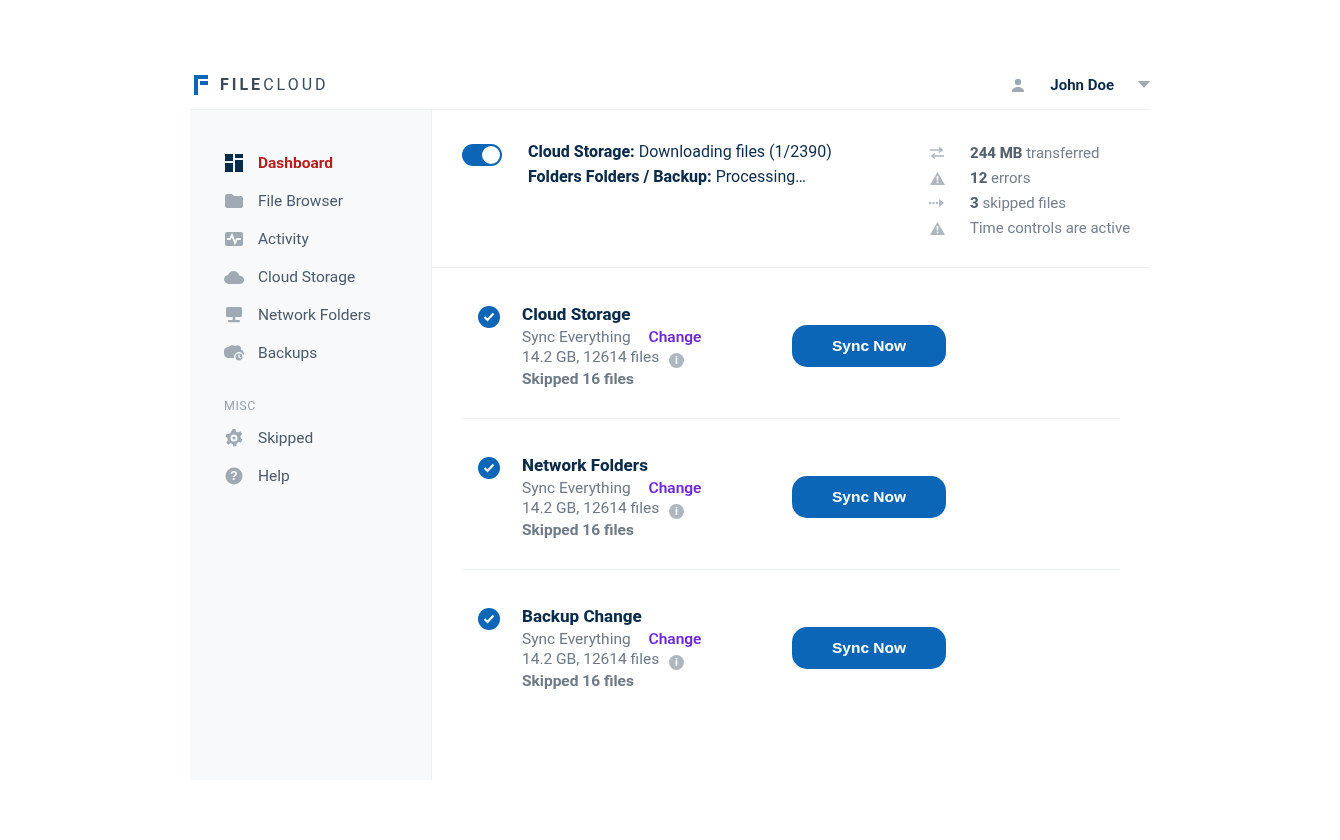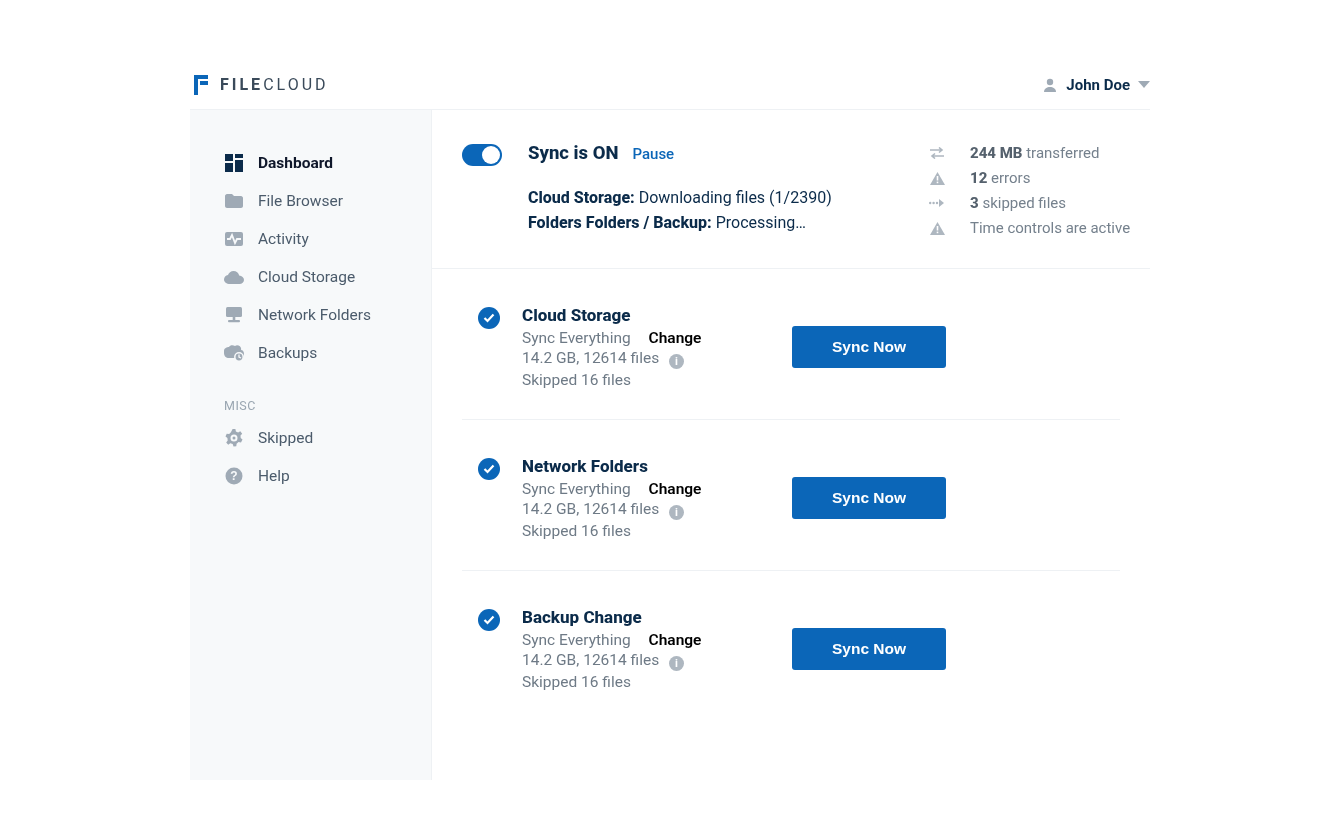--- a/index.html
+++ b/index.html
@@ -34,21 +34,21 @@
   }
   .brand-name {
     letter-spacing: 3px;
     font-size: 16px;
     color: #3A4A5A;
   }
   .brand-name b { font-weight: 700; color:#3A4A5A; letter-spacing:3px;}
   .user-menu {
     display: flex;
     align-items: center;
-    gap: 8px;
+    gap: 24px;
     color: #0B2B4A;
     font-weight: 700;
     cursor: pointer;
   }
   .user-menu .uname { font-weight:700; }
   .chev-down {
     width: 0; height: 0;
     border-left: 6px solid transparent;
     border-right: 6px solid transparent;
     border-top: 7px solid #9FAAB5;
@@ -72,21 +72,21 @@
   .nav-item {
     display: flex;
     align-items: center;
     gap: 14px;
     padding: 10px 0 10px 34px;
     color: #4B5B6B;
     cursor: pointer;
     font-size: 15.5px;
   }
   .nav-item.active {
-    color: #0f172a;
+    color: #b91c1c;
     font-weight: 700;
     align-items: center;
   }
   .nav-item .icn { width: 20px; display:flex; justify-content:center; }
   .section-label {
     position: relative;
     color: #9AA6B1;
     font-size: 12.5px;
     letter-spacing: 0.5px;
     padding: 26px 0 6px 34px;
@@ -154,33 +154,33 @@
   }
   .card:last-child{ border-bottom:none;}
   .card .check-col { width: 44px; padding-top:2px;}
   .check-badge{
     width:22px;height:22px;border-radius:50%;
     background:#0B66B8; display:flex;align-items:center;justify-content:center;
   }
   .card .info-col { width: 270px; }
   .card .ttl { font-weight:800; font-size:17px; color:#0B2B4A; margin-bottom:4px;}
   .card .sub1 { color:#6E7A86; font-size:15.5px; margin-bottom:2px;}
-  .card .sub1 .chg { color:#000000; margin-left:14px; font-weight:600; cursor:pointer;}
+  .card .sub1 .chg { color:#6d28d9; margin-left:14px; font-weight:600; cursor:pointer;}
   .card .sub2 { color:#6E7A86; font-size:15.5px; margin-bottom:2px;}
   .card .sub2 .info-dot{
     display:inline-flex; width:15px;height:15px;border-radius:50%;
     background:#AEB7C0;color:#fff;font-size:11px;font-weight:700;
     align-items:center;justify-content:center;margin-left:6px; vertical-align:-2px;
   }
-  .card .sub3 { color:#6E7A86; font-size:15.5px;}
+  .card .sub3 { color:#6E7A86; font-size:15.5px;font-weight:bold;}
   .card .btn-col { flex:1; display:flex; align-items:center; }
   .sync-btn{
     background:#0B66B8;color:#fff;border:none;
     font-weight:700;font-size:15.5px;
-    padding:12px 40px;border-radius:3px;cursor:pointer;
+    padding:12px 40px;border-radius:15px;cursor:pointer;
     min-width:152px;
   }
   svg{ display:block;}
 </style>
 </head>
 <body>
 
 <div class="app">
 
   <div class="header">
@@ -302,24 +302,20 @@
 
     <div class="main">
 
       <div class="status-panel">
         <div class="toggle-col">
           <div class="toggle">
             <div class="knob"></div>
           </div>
         </div>
         <div class="status-text">
-          <div class="status-line1">
-            <span class="h">Sync is ON</span>
-            <span class="pause-link">Pause</span>
-          </div>
           <div class="status-row">
             <b>Cloud Storage:</b>
             <span>Downloading files (1/2390)</span>
           </div>
           <div class="status-row">
             <b>Folders Folders / Backup:</b>
             <span>Processing…</span>
           </div>
         </div>
         <div class="stats-col">

